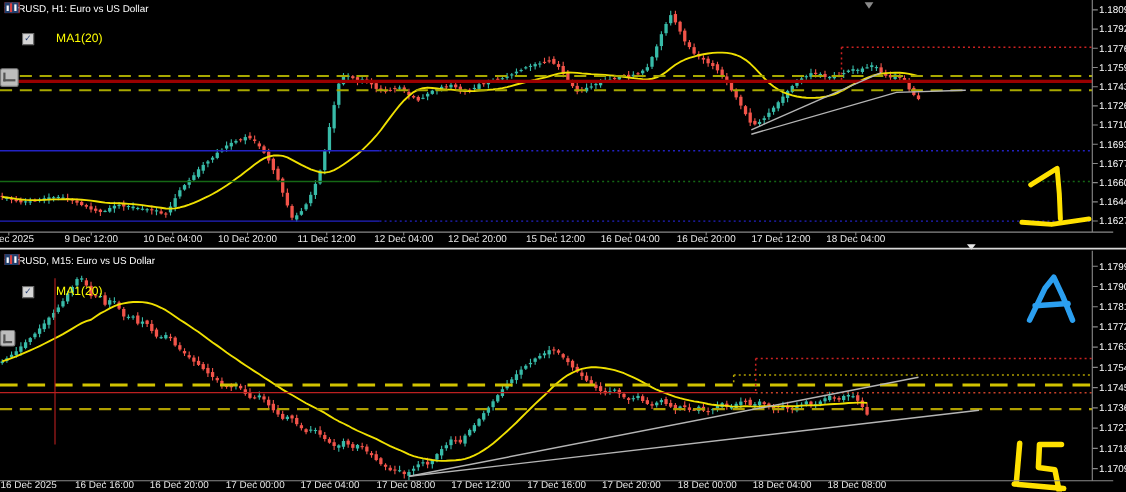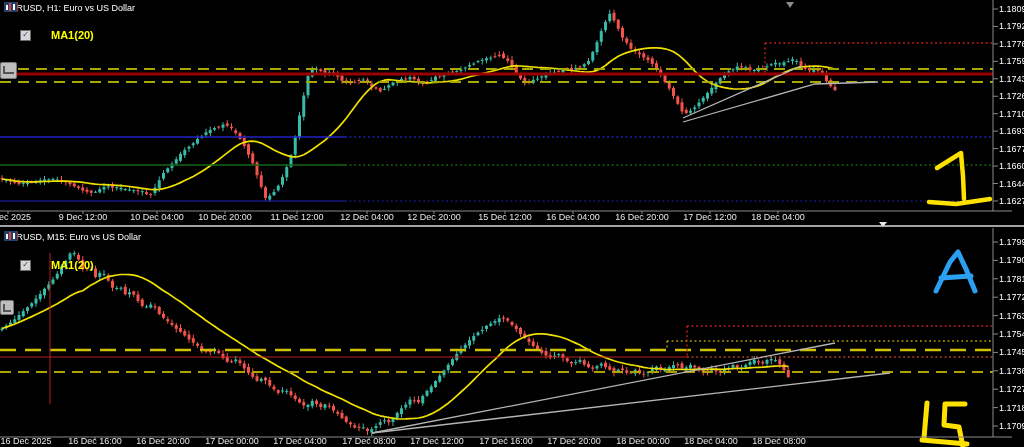--- a/index.html
+++ b/index.html
@@ -4,21 +4,21 @@
 <style>
   html,body{margin:0;padding:0;background:#000;}
   #app{position:relative;width:1024px;height:447px;background:#000;overflow:hidden;
        font-family:"Liberation Sans",sans-serif;}
   svg{position:absolute;left:0;top:0;}
   .titlebar{position:absolute;left:4px;display:flex;align-items:center;gap:5px;height:12px;z-index:5;}
   .title-text{color:#fff;font-size:9px;white-space:nowrap;}
   .ma-row{position:absolute;left:20px;display:flex;align-items:center;gap:4px;z-index:5;}
   .checkbox{width:9px;height:9px;background:#d6d6d6;border:1px solid #6a6a6a;
             font-size:8px;line-height:8px;color:#223a6e;text-align:center;}
-  .ma-label{color:#ffff00;font-weight:bold;font-size:11px;padding-left:16px;}
+  .ma-label{color:#ffff00;font-weight:normal;font-size:11px;padding-left:16px;}
   .obj-icon{position:absolute;background:#bdbdbd;border:1px solid #787878;border-radius:2px;z-index:4;}
   .obj-icon:before{content:"";display:block;margin:3px 2px;height:6px;border-left:2px solid #555;
             border-bottom:2px solid #555;}
 </style>
 </head>
 <body>
 
 <div id="app">
 
   <svg id="cv" width="1024" height="447" viewBox="0 0 1024 447">

